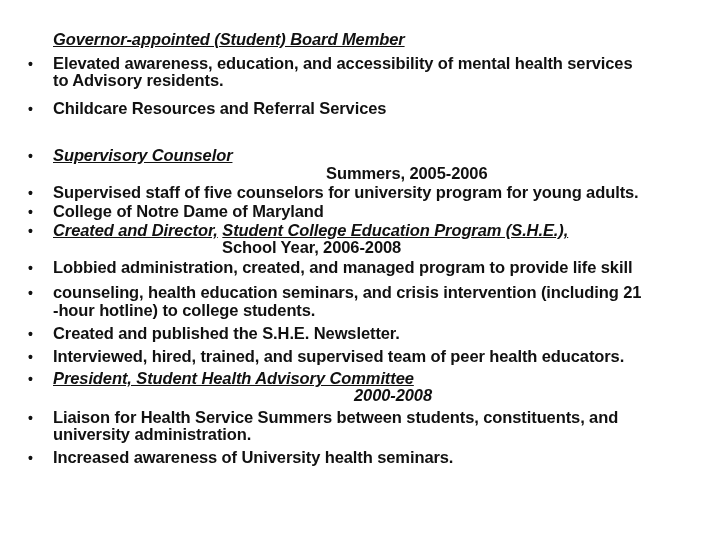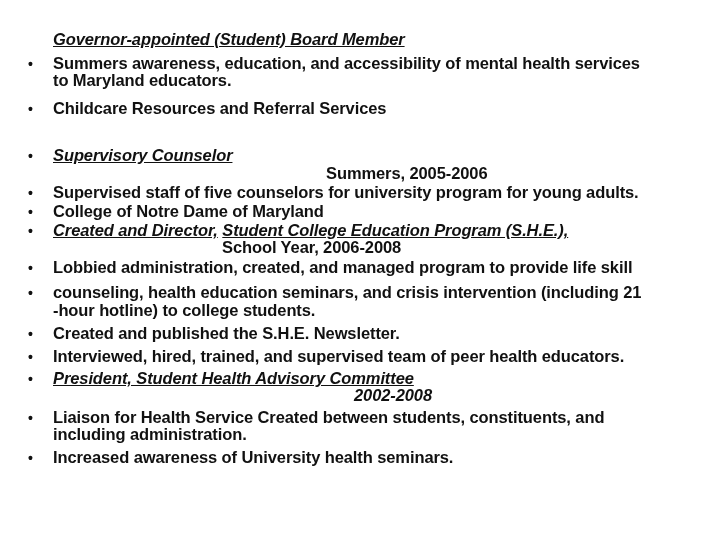--- a/index.html
+++ b/index.html
@@ -13,22 +13,22 @@
   .u { text-decoration: underline; }
   .i { font-style: italic; }
 </style>
 </head>
 <body>
 
 <div>
   <div class="line u i" style="top:31px">Governor-appointed (Student) Board Member</div>
 
   <span class="bullet" style="top:56px">•</span>
-  <div class="line" style="top:55px">Summers awareness, education, and accessibility of mental health services</div>
-  <div class="line" style="top:72px">to Maryland educators.</div>
+  <div class="line" style="top:55px">Elevated awareness, education, and accessibility of mental health services</div>
+  <div class="line" style="top:72px">to Advisory residents.</div>
 
   <span class="bullet" style="top:101px">•</span>
   <div class="line" style="top:100px">Childcare Resources and Referral Services</div>
 
   <span class="bullet" style="top:148px">•</span>
   <div class="line u i" style="top:147px">Supervisory Counselor</div>
   <div class="line" style="top:165px; left:326px">Summers, 2005-2006</div>
 
   <span class="bullet" style="top:185px">•</span>
   <div class="line" style="top:184px">Supervised staff of five counselors for university program for young adults.</div>
@@ -48,20 +48,20 @@
   <span class="bullet" style="top:285px">•</span>
   <div class="line" style="top:284px">counseling, health education seminars, and crisis intervention (including 21</div>
   <div class="line" style="top:302px">-hour hotline) to college students.</div>
   <span class="bullet" style="top:326px">•</span>
   <div class="line" style="top:325px">Created and published the S.H.E. Newsletter.</div>
   <span class="bullet" style="top:349px">•</span>
   <div class="line" style="top:348px">Interviewed, hired, trained, and supervised team of peer health educators.</div>
 
   <span class="bullet" style="top:371px">•</span>
   <div class="line u i" style="top:370px">President, Student Health Advisory Committee</div>
-  <div class="line i" style="top:387px; left:354px">2002-2008</div>
+  <div class="line i" style="top:387px; left:354px">2000-2008</div>
 
   <span class="bullet" style="top:410px">•</span>
-  <div class="line" style="top:409px">Liaison for Health Service Created between students, constituents, and</div>
-  <div class="line" style="top:426px">including administration.</div>
+  <div class="line" style="top:409px">Liaison for Health Service Summers between students, constituents, and</div>
+  <div class="line" style="top:426px">university administration.</div>
   <span class="bullet" style="top:450px">•</span>
   <div class="line" style="top:449px">Increased awareness of University health seminars.</div>
 </div>
 
 </body></html>

